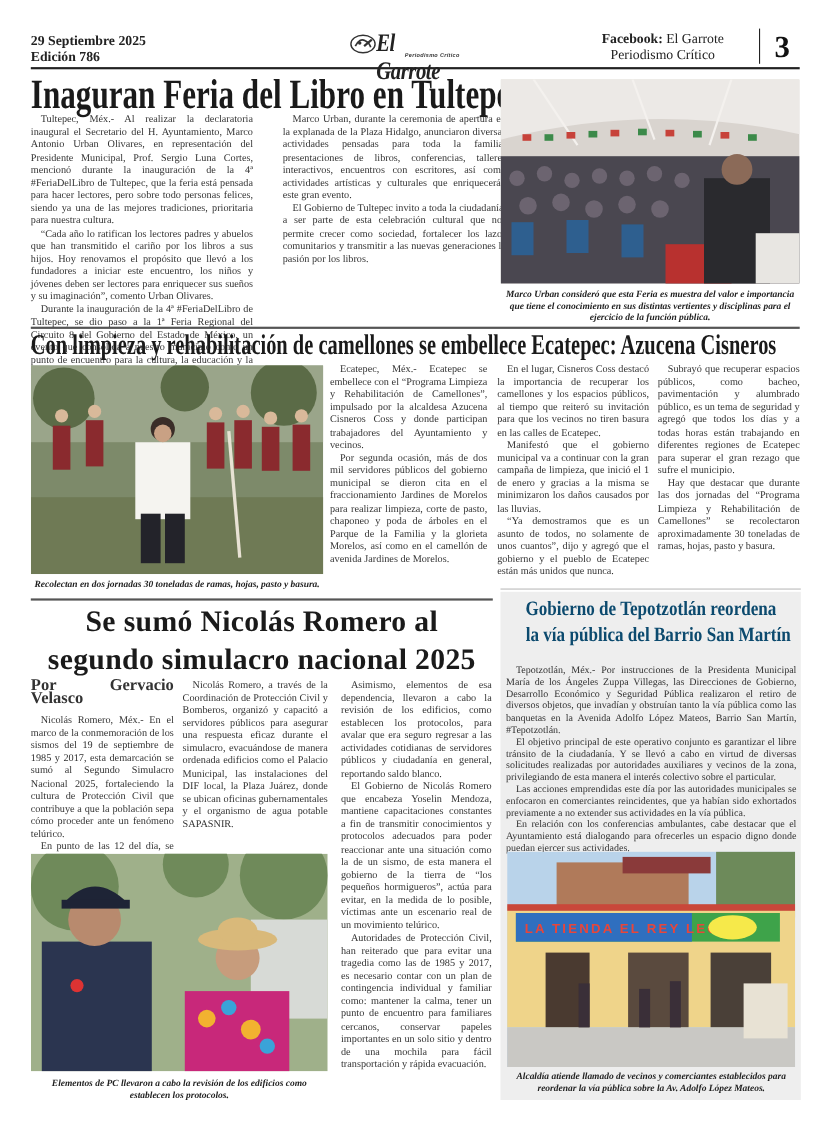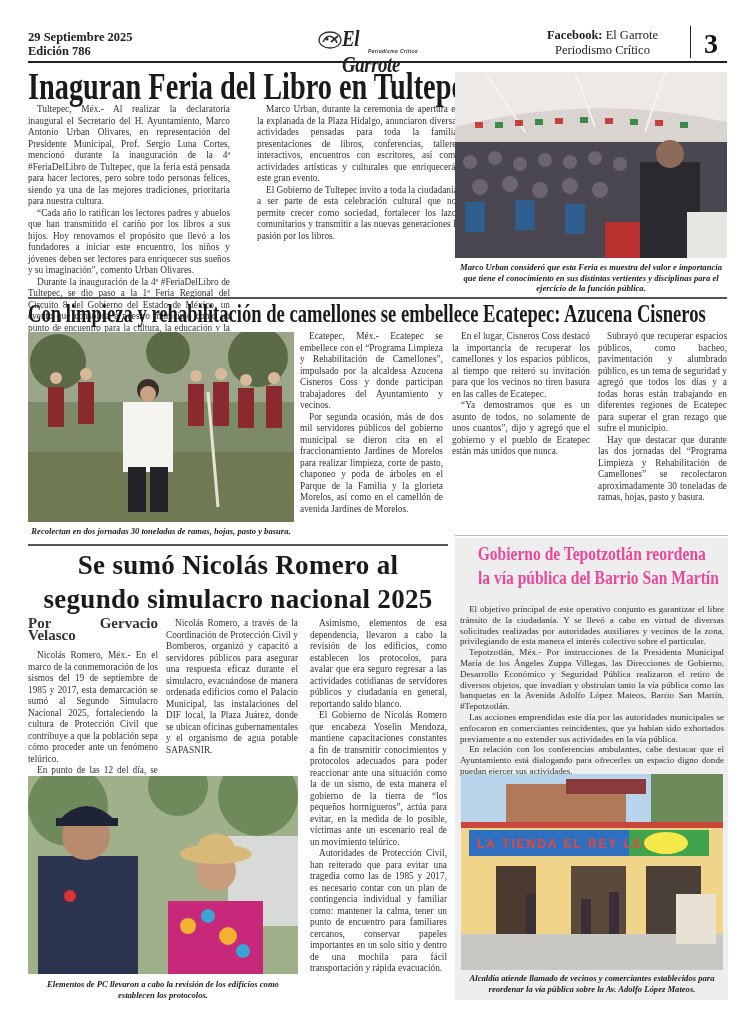--- a/index.html
+++ b/index.html
@@ -18,21 +18,21 @@
   .mast-fb b { font-weight: bold; }
   .mast-sep { left: 690px; top: 26px; width: 1px; height: 32px; background: #222; }
   .mast-page { left: 704px; top: 26px; font-size: 28px; font-weight: bold; line-height: 36px; color: #111; }
   .rule-top { left: 28px; top: 61px; width: 699px; height: 2px; background: #222; }
 
   
   .h-condensed { font-family: "Liberation Serif", serif; font-weight: bold; color: #1a1a1a; white-space: nowrap; transform-origin: left top; }
   .h1 { left: 28px; top: 66px; font-size: 38px; line-height: 40px; transform: scaleX(0.745); }
   .h2 { left: 28px; top: 300px; font-size: 26px; line-height: 28px; transform: scaleX(0.715); }
   .h3 { left: 28px; top: 548px; width: 420px; text-align: center; font-size: 27px; line-height: 34px; font-family: "Liberation Serif", serif; font-weight: bold; color: #1a1a1a; letter-spacing: 0.3px; }
-  .h4 { left: 455px; top: 542px; width: 273px; text-align: center; font-size: 18.5px; line-height: 24px; font-family: "Liberation Serif", serif; font-weight: bold; color: #ec4899; }
+  .h4 { left: 455px; top: 542px; width: 273px; text-align: center; font-size: 18.5px; line-height: 24px; font-family: "Liberation Serif", serif; font-weight: bold; color: #0c4a6e; }
   .h4 span { display: inline-block; transform: scaleX(0.84); transform-origin: center top; white-space: nowrap; }
 
   
   .col { font-size: 9.3px; line-height: 11.5px; color: #333; text-align: justify; hyphens: auto; }
   .col p { text-indent: 9px; }
   .byline { font-weight: bold; font-size: 15px; margin-bottom: 9px; }
 
   .c1 { left: 28px; top: 104px; width: 202px; }
   .c2 { left: 257px; top: 104px; width: 203px; }
 
@@ -192,20 +192,21 @@
     <line x1="180" y1="60" x2="190" y2="175" stroke="#e8e2d4" stroke-width="3"></line>
   </svg>
 </div>
 <div class="abs cap cap2">Recolectan en dos jornadas 30 toneladas de ramas, hojas, pasto y basura.</div>
 <div class="abs col c3">
   <p>Ecatepec, Méx.- Ecatepec se embellece con el “Programa Limpieza y Rehabilitación de Camellones”, impulsado por la alcaldesa Azucena Cisneros Coss y donde participan trabajadores del Ayuntamiento y vecinos.</p>
   <p>Por segunda ocasión, más de dos mil servidores públicos del gobierno municipal se dieron cita en el fraccionamiento Jardines de Morelos para realizar limpieza, corte de pasto, chaponeo y poda de árboles en el Parque de la Familia y la glorieta Morelos, así como en el camellón de avenida Jardines de Morelos.</p>
 </div>
 <div class="abs col c4">
   <p>En el lugar, Cisneros Coss destacó la importancia de recuperar los camellones y los espacios públicos, al tiempo que reiteró su invitación para que los vecinos no tiren basura en las calles de Ecatepec.</p>
+  <p>Manifestó que el gobierno municipal va a continuar con la gran campaña de limpieza, que inició el 1 de enero y gracias a la misma se minimizaron los daños causados por las lluvias.</p>
   <p>“Ya demostramos que es un asunto de todos, no solamente de unos cuantos”, dijo y agregó que el gobierno y el pueblo de Ecatepec están más unidos que nunca.</p>
 </div>
 <div class="abs col c5">
   <p>Subrayó que recuperar espacios públicos, como bacheo, pavimentación y alumbrado público, es un tema de seguridad y agregó que todos los días y a todas horas están trabajando en diferentes regiones de Ecatepec para superar el gran rezago que sufre el municipio.</p>
   <p>Hay que destacar que durante las dos jornadas del “Programa Limpieza y Rehabilitación de Camellones” se recolectaron aproximadamente 30 toneladas de ramas, hojas, pasto y basura.</p>
 </div>
 
 <div class="abs rule-mid2"></div>
 <div class="abs rule-thin"></div>
 
@@ -252,22 +253,22 @@
   </svg>
 </div>
 <div class="abs cap cap3">Elementos de PC llevaron a cabo la revisión de los edificios como establecen los protocolos.</div>
 
 <div class="abs gray-box"></div>
 <h2 class="abs h4">
   <span>Gobierno de Tepotzotlán reordena</span><br>
   <span>la vía pública del Barrio San Martín</span>
 </h2>
 <div class="abs col c9">
+  <p>Tepotzotlán, Méx.- Por instrucciones de la Presidenta Municipal María de los Ángeles Zuppa Villegas, las Direcciones de Gobierno, Desarrollo Económico y Seguridad Pública realizaron el retiro de diversos objetos, que invadían y obstruían tanto la vía pública como las banquetas en la Avenida Adolfo López Mateos, Barrio San Martín, #Tepotzotlán.</p>
   <p>El objetivo principal de este operativo conjunto es garantizar el libre tránsito de la ciudadanía. Y se llevó a cabo en virtud de diversas solicitudes realizadas por autoridades auxiliares y vecinos de la zona, privilegiando de esta manera el interés colectivo sobre el particular.</p>
-  <p>Tepotzotlán, Méx.- Por instrucciones de la Presidenta Municipal María de los Ángeles Zuppa Villegas, las Direcciones de Gobierno, Desarrollo Económico y Seguridad Pública realizaron el retiro de diversos objetos, que invadían y obstruían tanto la vía pública como las banquetas en la Avenida Adolfo López Mateos, Barrio San Martín, #Tepotzotlán.</p>
   <p>Las acciones emprendidas este día por las autoridades municipales se enfocaron en comerciantes reincidentes, que ya habían sido exhortados previamente a no extender sus actividades en la vía pública.</p>
   <p>En relación con los conferencias ambulantes, cabe destacar que el Ayuntamiento está dialogando para ofrecerles un espacio digno donde puedan ejercer sus actividades.</p>
 </div>
 <div class="abs photo p4">
   <svg viewBox="0 0 262 196" preserveAspectRatio="none">
     <rect width="262" height="196" fill="#b9d3ea"></rect>
     <rect x="45" y="10" width="120" height="45" fill="#b07a5a"></rect>
     <rect x="105" y="5" width="80" height="15" fill="#8a3a3a"></rect>
     <rect x="190" y="0" width="72" height="60" fill="#6d8a5a"></rect>
     <rect x="0" y="50" width="262" height="110" fill="#efd48a"></rect>

